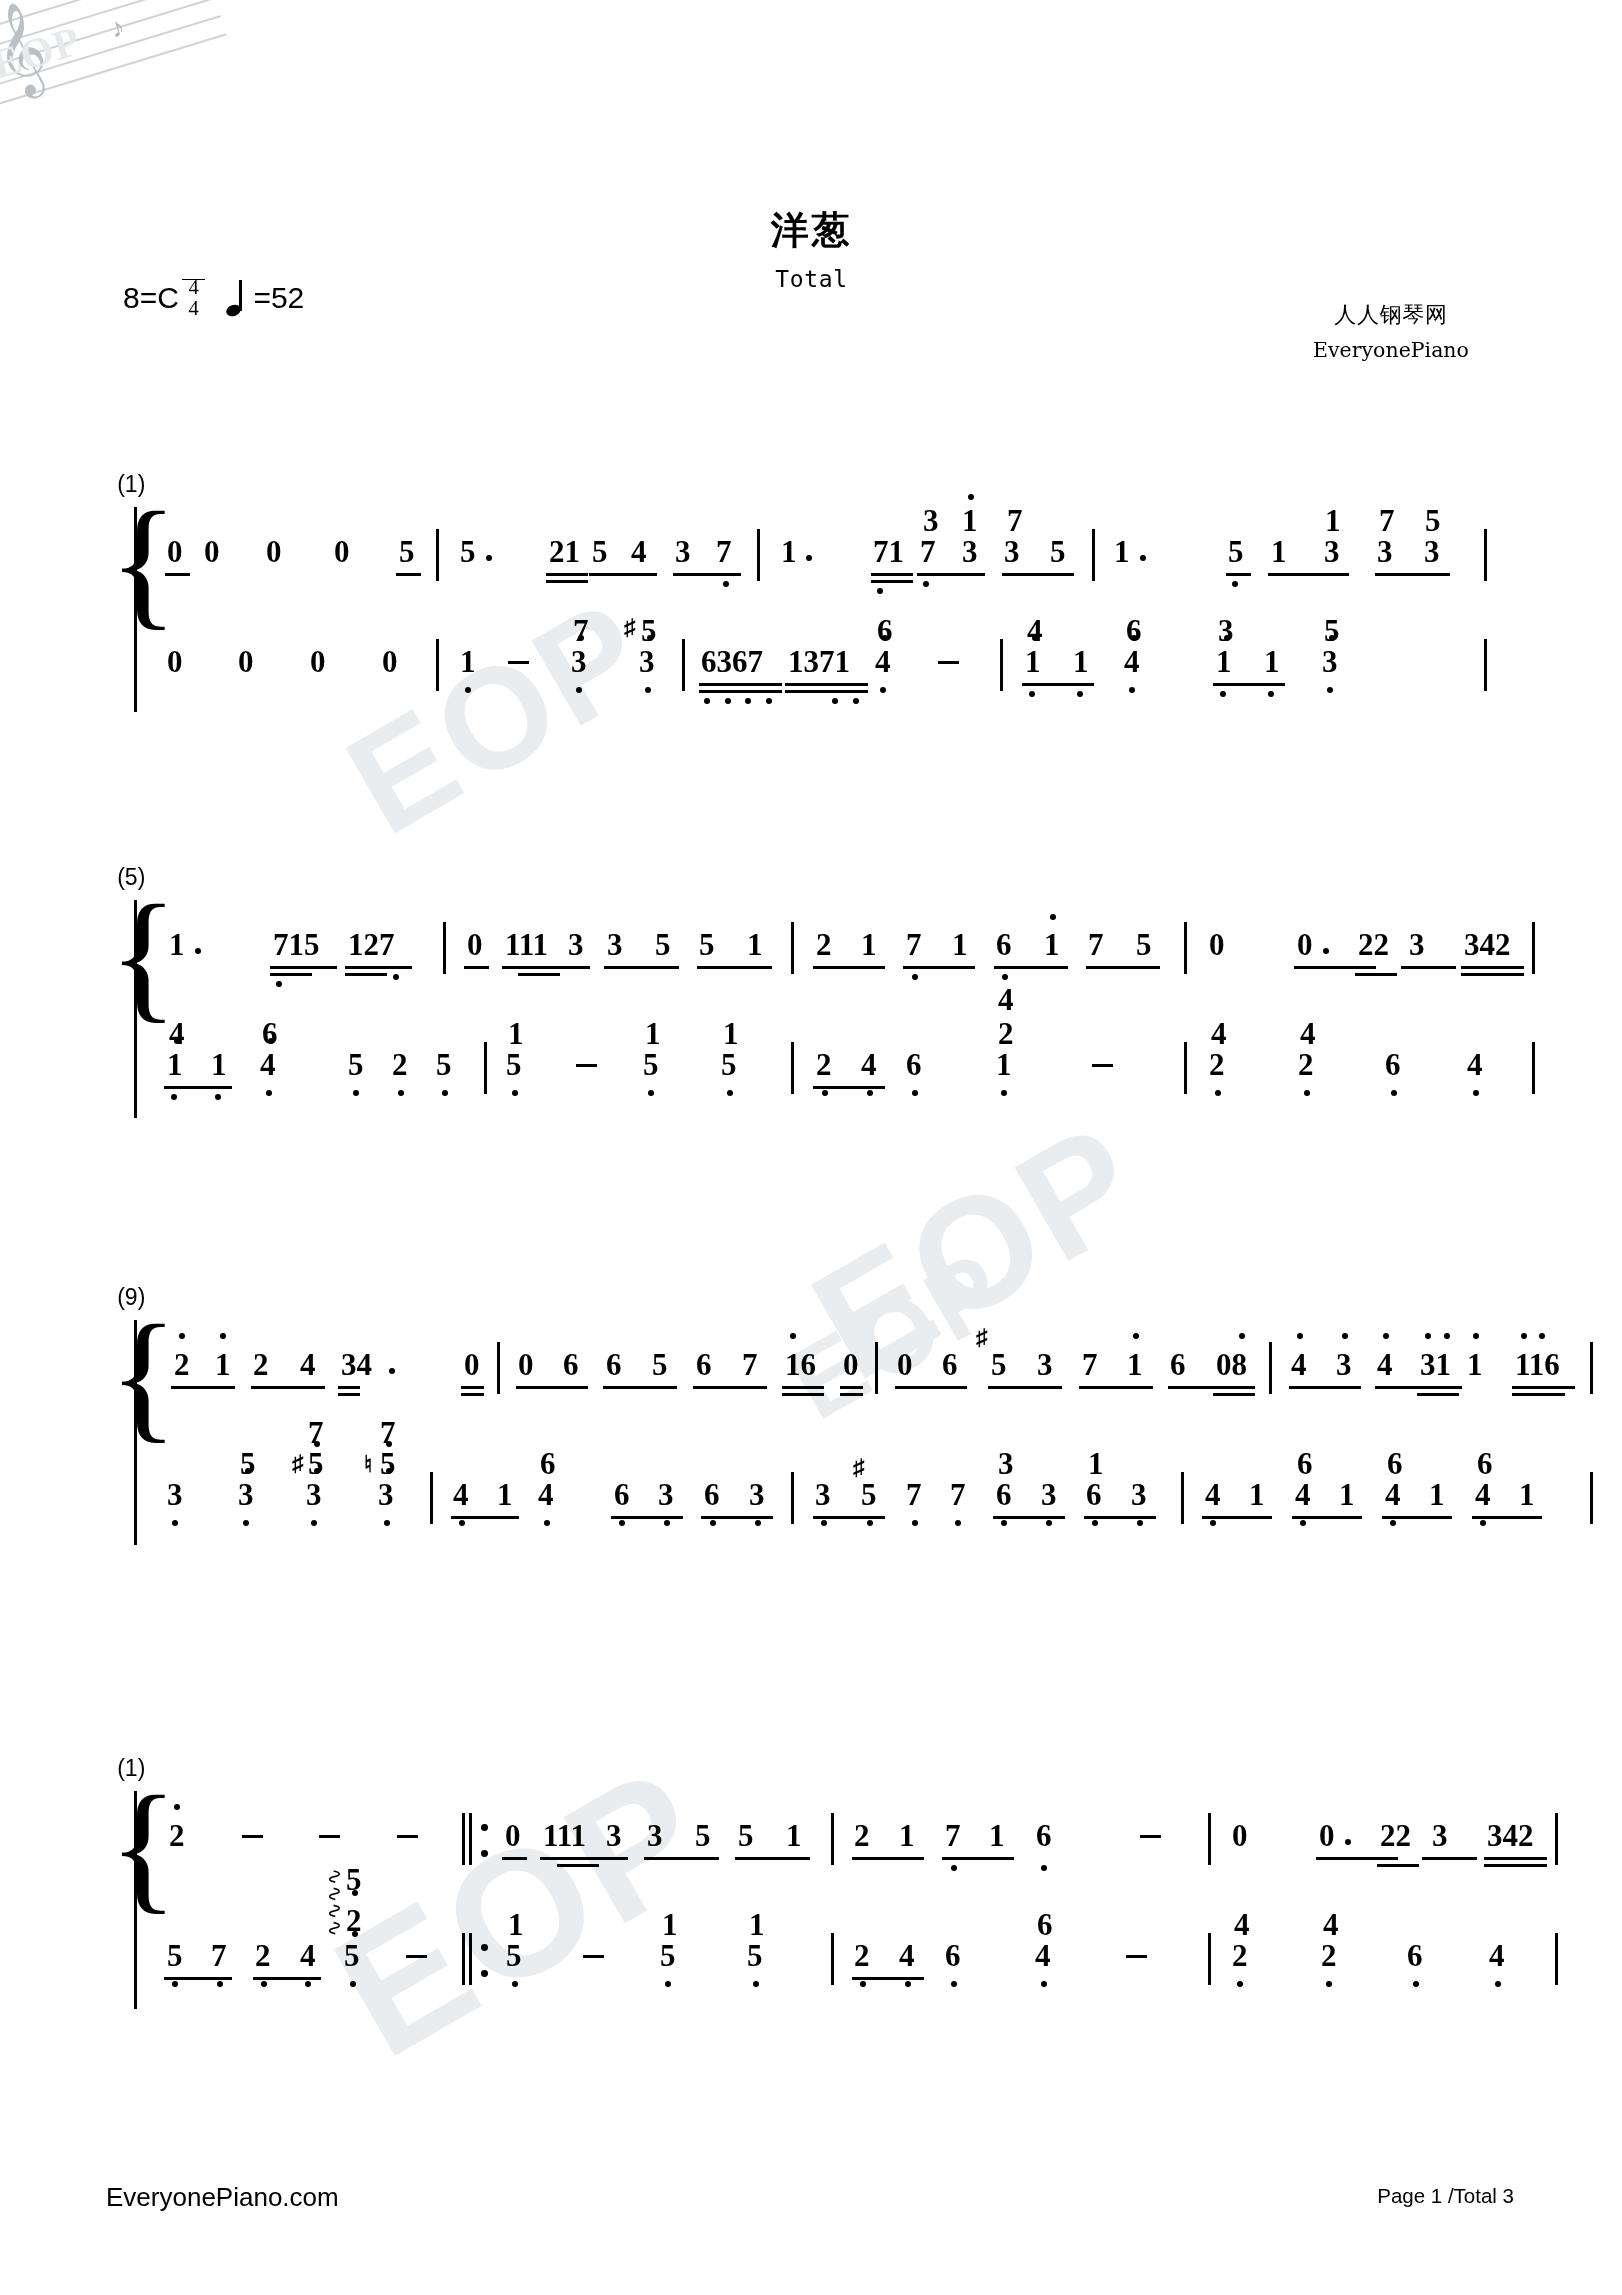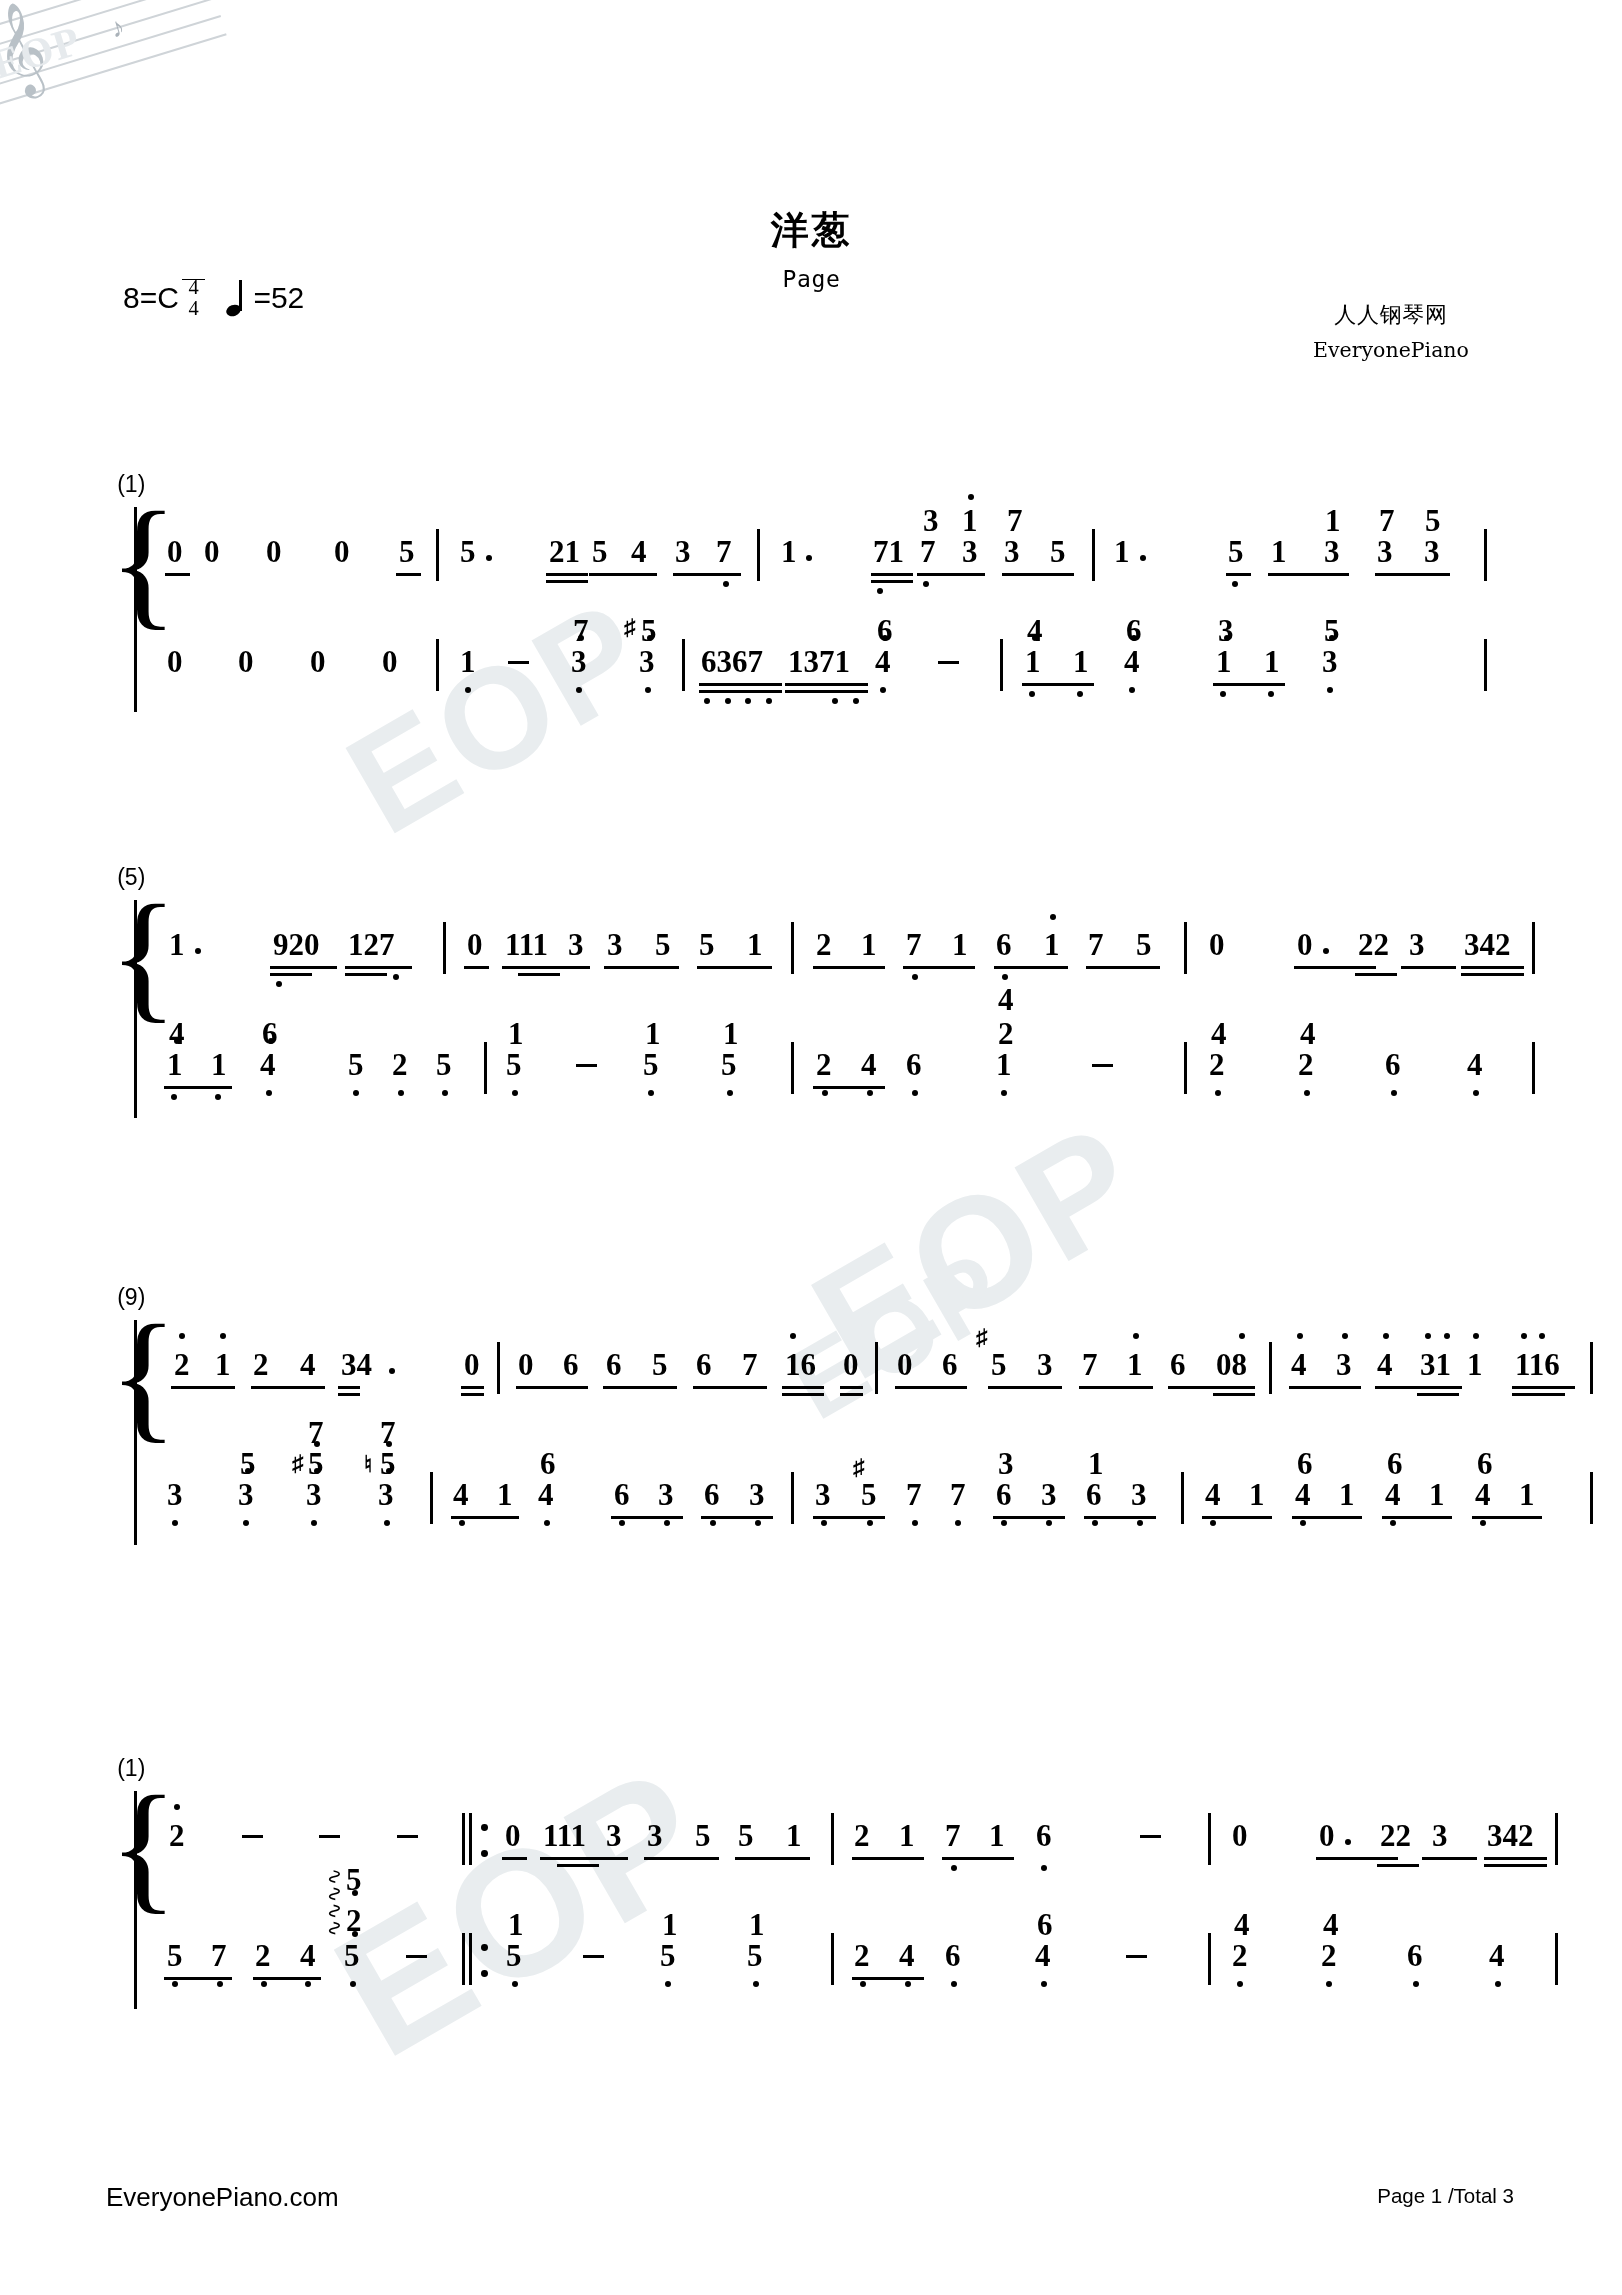--- a/index.html
+++ b/index.html
@@ -86,21 +86,21 @@
   <div class="nt" style="left:137px;top:45px">♪</div>
   <div class="eopmark">EOP</div>
 </div>
 
 <div class="wm" style="left:341px;top:635px;font-size:143px;">EOP</div>
 <div class="wm" style="left:806px;top:1161px;font-size:157px;">EOP</div>
 <div class="wm" style="left:785px;top:1277px;font-size:102px;">EOP</div>
 <div class="wm" style="left:328px;top:1809px;font-size:178px;">EOP</div>
 
 <div id="title-cn">洋葱</div>
-<div id="title-en">Page</div>
+<div id="title-en">Total</div>
 
 <div id="keyblock">
   <span>8=C</span>
   <span class="frac">
     <span>4</span>
     <span class="bar"></span>
     <span>4</span>
   </span>
   <span class="qnote">
     <span class="head"></span>
@@ -246,21 +246,21 @@
 </div>
 
 <div class="system" style="top:864px;height:287px">
   <div class="sysnum" style="top:0px">(5)</div>
   <div class="brace" style="top:27px">{</div>
   <div class="bar" style="left:24.6px;top:36px;height:218px"></div>
 
   <div class="row" style="top:27px">
     <div class="n" style="left:33px;top:38px">1</div>
       <div class="dot" style="left:59px;top:57px"></div>
-    <div class="n" style="left:137px;top:38px">920</div>
+    <div class="n" style="left:137px;top:38px">715</div>
     <div class="beam" style="left:134px;top:75px;width:42px"></div>
       <div class="beam" style="left:134px;top:82px;width:42px"></div>
     <div class="beam" style="left:176px;top:75px;width:24.6px"></div>
     <div class="dot" style="left:140px;top:90px"></div>
     <div class="n" style="left:212px;top:38px">127</div>
     <div class="beam" style="left:209px;top:75px;width:42px"></div>
       <div class="beam" style="left:209px;top:82px;width:42px"></div>
     <div class="beam" style="left:251px;top:75px;width:24.6px"></div>
       <div class="dot" style="left:257px;top:83px"></div>
     <div class="bar" style="left:307px;top:31px;height:52px"></div>

